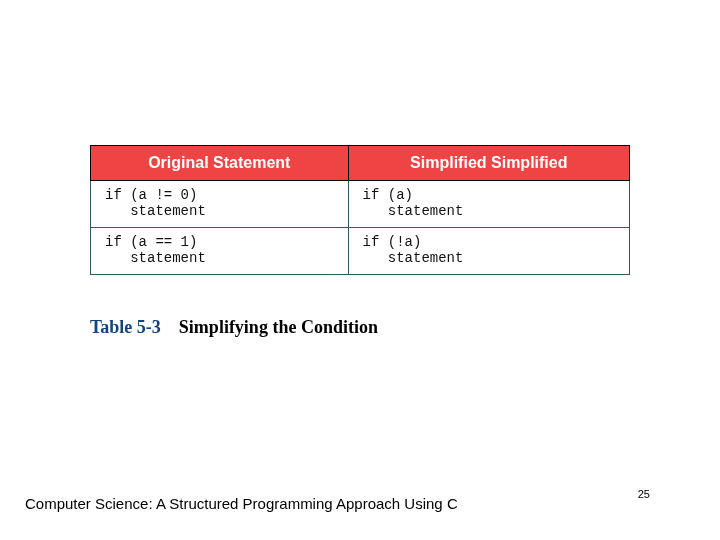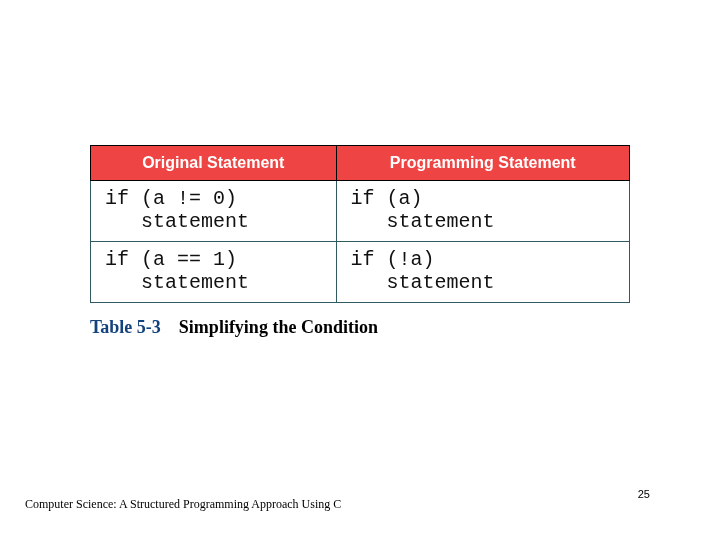--- a/index.html
+++ b/index.html
@@ -36,21 +36,21 @@
     font-size: 16px;
     padding: 8px 10px;
     text-align: center;
     border: 1px solid #000000;
   }
   table.simp td {
     border: 1px solid #2f5a5f;
     padding: 6px 14px 8px 14px;
     vertical-align: top;
     font-family: "Courier New", Courier, monospace;
-    font-size: 20px;
+    font-size: 14px;
     color: #111;
     white-space: pre;
   }
   .caption {
     position: absolute;
     left: 90px;
     top: 317px;
     font-size: 18px;
   }
   .caption .label {
@@ -60,22 +60,22 @@
   }
   .caption .title {
     color: #000000;
     font-weight: bold;
     font-family: Liberation Serif, serif;
   }
   .footer-left {
     position: absolute;
     left: 25px;
     bottom: 28px;
-    font-family: Liberation Serif, serif;
-    font-size: 12px;
+    font-family: Liberation Sans, sans-serif;
+    font-size: 15px;
     color: #000;
     text-align: center;
   }
   .footer-right {
     position: absolute;
     right: 70px;
     bottom: 40px;
     font-family: Arial, Helvetica, sans-serif;
     font-size: 11px;
     color: #000;
@@ -84,21 +84,21 @@
 </head>
 <body>
 
 <div class="slide">
 
   <div class="table-wrap">
     <table class="simp">
       <thead>
         <tr>
           <th>Original Statement</th>
-          <th>Programming Statement</th>
+          <th>Simplified Simplified</th>
         </tr>
       </thead>
       <tbody>
         <tr>
           <td>if (a != 0)
    statement</td>
           <td>if (a)
    statement</td>
         </tr>
         <tr>

